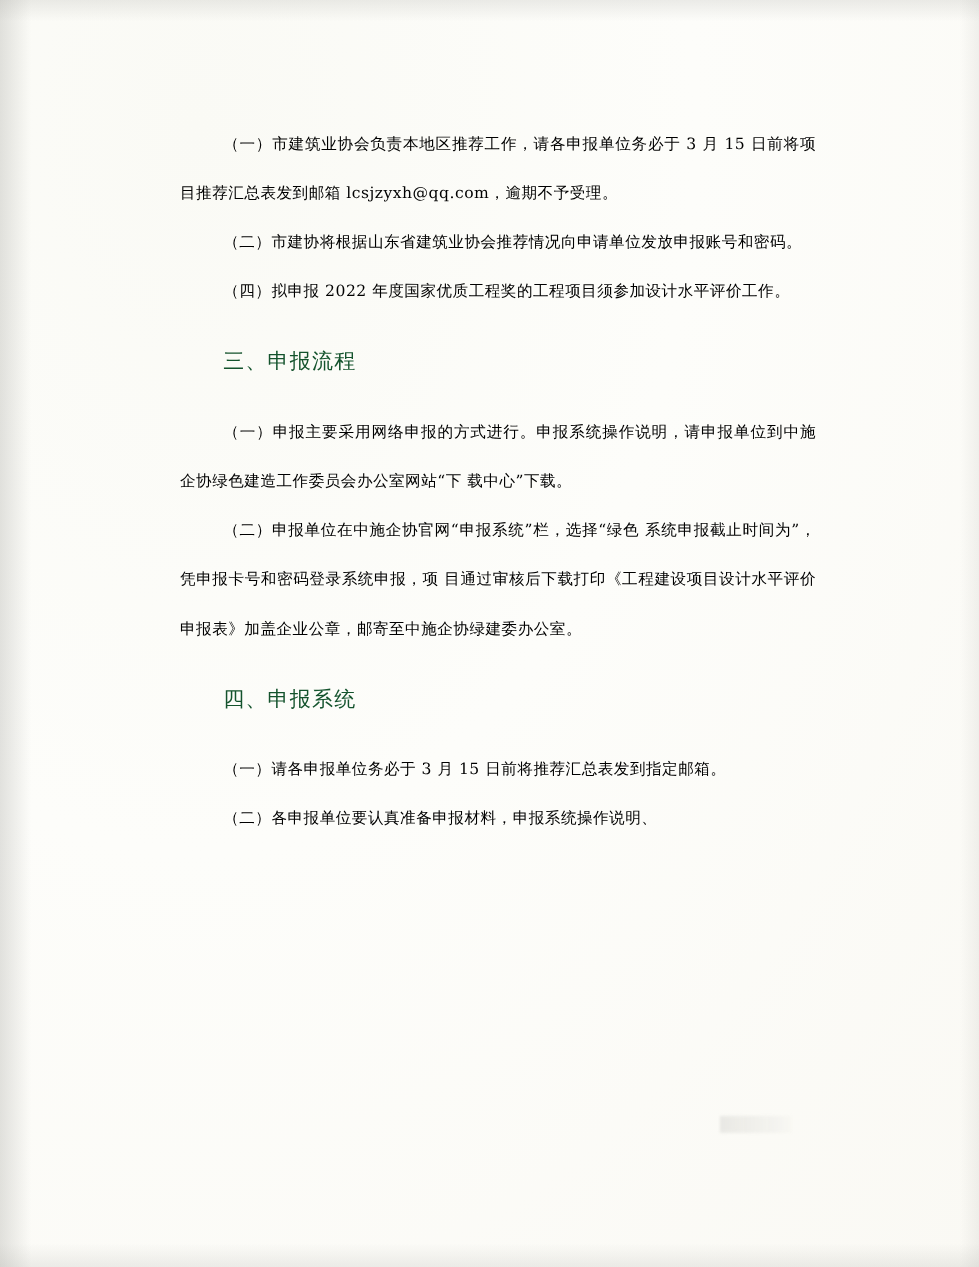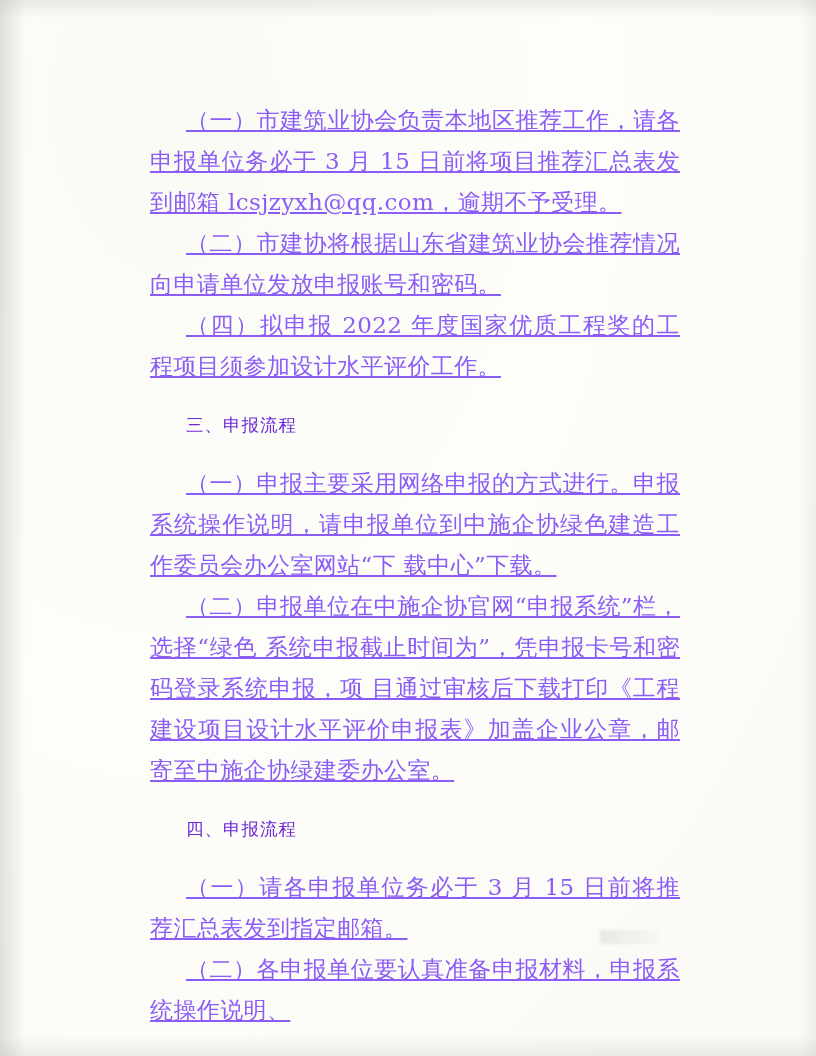--- a/index.html
+++ b/index.html
@@ -28,38 +28,37 @@
       radial-gradient(ellipse at 20% 10%, rgba(250,250,245,1) 0%, rgba(253,253,250,1) 45%, rgba(250,249,244,1) 100%);
     pointer-events: none;
   }
   .content {
     position: absolute;
     left: 150px;
     top: 100px;
     width: 530px;
   }
   .para {
-    font-size: 23px;
+    font-size: 13px;
     line-height: 41px;
     letter-spacing: 0.4px;
     text-align: justify;
     text-justify: inter-ideograph;
     margin: 0 0 0 0;
-    color: #8b5cf6;
-    text-decoration: underline;
+    color: #000000;
   }
   .indent {
     text-indent: 36px;
   }
   .heading {
     font-size: 17.5px;
     line-height: 41px;
     letter-spacing: 1px;
     text-indent: 36px;
-    color: #6d28d9;
+    color: #14532d;
   }
   .faint-mark {
     position: absolute;
     left: 600px;
     top: 930px;
     width: 60px;
     height: 14px;
     background: linear-gradient(90deg, rgba(200,200,195,0.35), rgba(215,215,210,0.08));
     filter: blur(1.2px);
     pointer-events: none;
@@ -108,21 +107,21 @@
 
     <p class="para indent">（四）拟申报 2022 年度国家优质工程奖的工程项目须参加设计水平评价工作。</p>
 
     <p class="heading">三、申报流程</p>
 
     <p class="para indent">（一）申报主要采用网络申报的方式进行。申报系统操作说明，请申报单位到中施企协绿色建造工作委员会办公室网站“下 载中心”下载。</p>
 
     <p class="para indent">（二）申报单位在中施企协官网“申报系统”栏，选择“绿色 系统申报截止时间为”，凭申报卡号和密码登录系统申报，项 目通过审核后下载打印《工程建设项目设计水平评价申报表》加盖企业公章，邮寄至中施企协绿建委办公室。</p>
 
 
-    <p class="heading">四、申报流程</p>
+    <p class="heading">四、申报系统</p>
 
     <p class="para indent">（一）请各申报单位务必于 3 月 15 日前将推荐汇总表发到指定邮箱。</p>
 
     <p class="para indent">（二）各申报单位要认真准备申报材料，申报系统操作说明、</p>
 
   </div>
 
   <div class="faint-mark"></div>
 </div>
 

